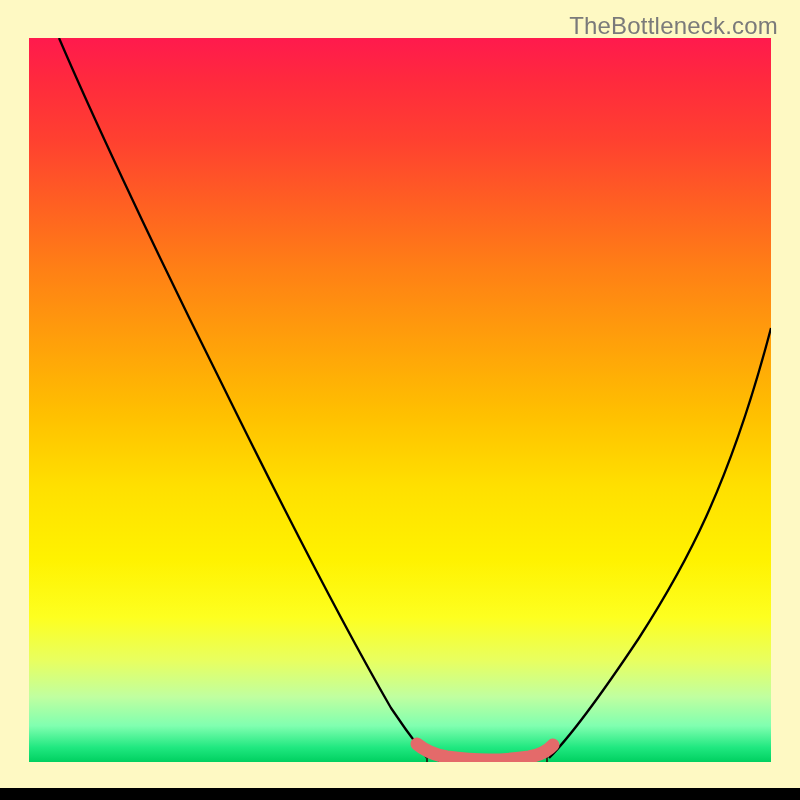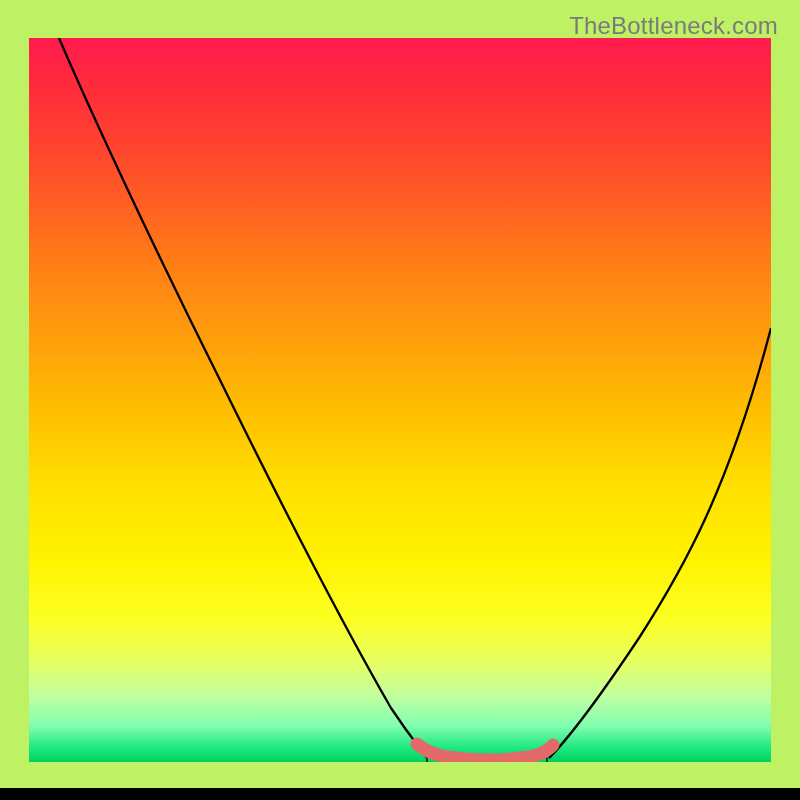--- a/index.html
+++ b/index.html
@@ -10,21 +10,21 @@
     background: #000;
     position: relative;
     font-family: Arial, Helvetica, sans-serif;
   }
   .frame {
     position: absolute;
     top: 0;
     left: 0;
     width: 800px;
     height: 788px;
-    background: #bef264;
+    background: #fef9c3;
     text-decoration: underline;
   }
   .plot-area {
     position: absolute;
     top: 38px;
     left: 29px;
     width: 742px;
     height: 724px;
     overflow: hidden;
   }

